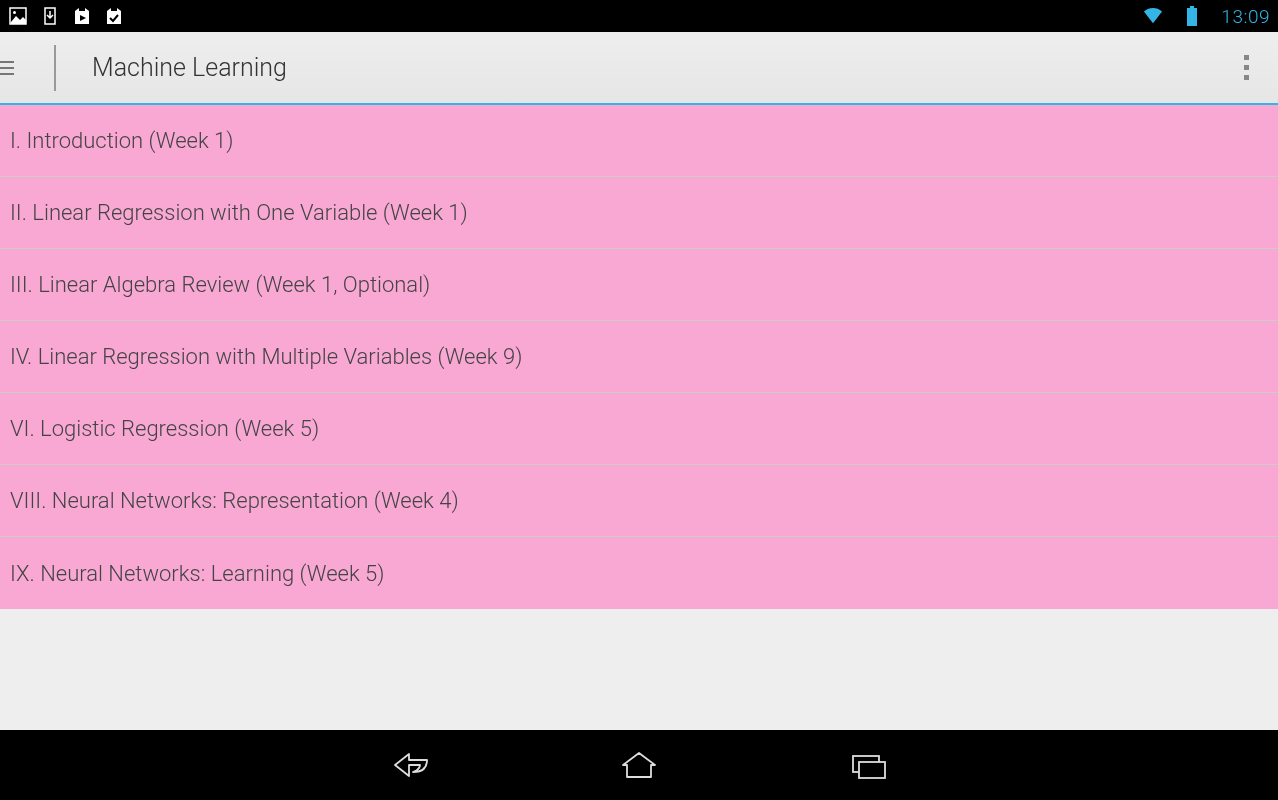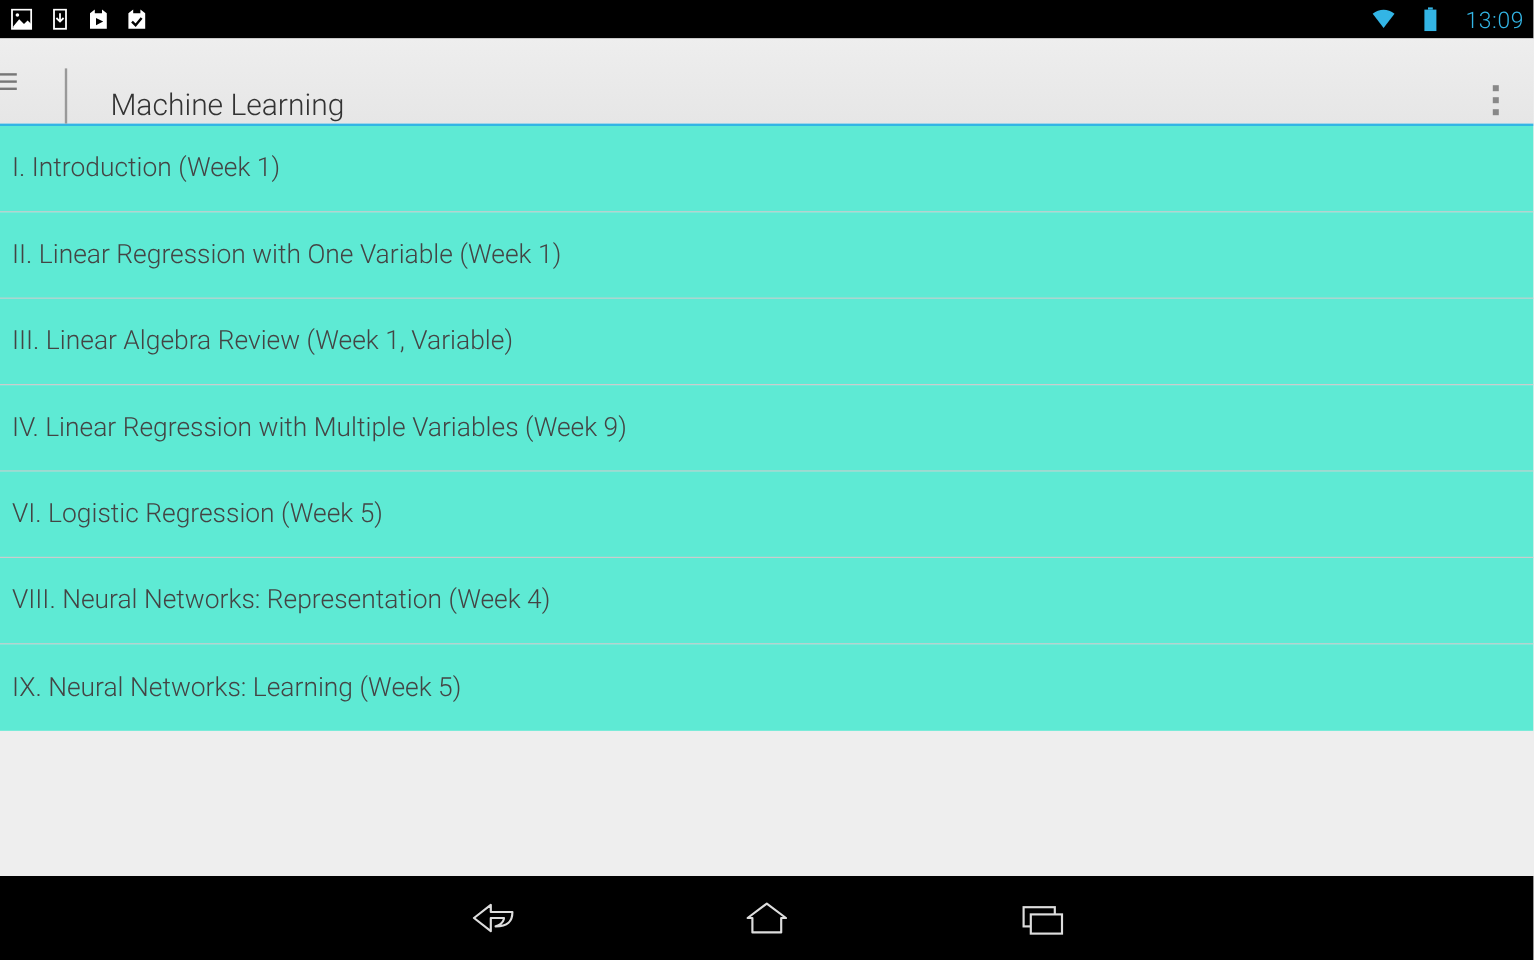--- a/index.html
+++ b/index.html
@@ -21,21 +21,21 @@
       color: #fff;
     }
     .status-left { display: flex; gap: 12px; align-items: center; }
     .status-right { margin-left: auto; display: flex; gap: 19px; align-items: center; }
     .status-icon { width: 20px; height: 20px; display:flex; align-items:center; justify-content:center; }
     .status-time { color: #33b5e5; font-size: 19px; font-weight: 300; letter-spacing: 0.5px; }
     .app-bar {
       height: 73px;
       background: linear-gradient(#eeeeee, #e6e6e6);
       display: flex;
-      align-items: flex-end;
+      align-items: center;
       padding: 0 12px 0 0;
       border-bottom: 2px solid #33b5e5;
       gap: 20px;
     }
     .drawer-btn {
       width: 30px; height: 100%;
       display: flex; align-items: center; justify-content: flex-start;
       cursor: pointer;
     }
     .drawer-lines { width: 14px; display:flex; flex-direction:column; gap:4px; }
@@ -58,21 +58,21 @@
     .list-item {
       height: 72px;
       padding: 0 10px;
       display: flex;
       align-items: center;
       font-size: 22px;
       font-weight: 300;
       color: #444;
       border-bottom: 1px solid #ccc;
       cursor: pointer;
-      background: #5eead4;
+      background: #f9a8d4;
       text-align: right;
     }
     .nav-bar {
       height: 70px;
       background: #000;
       display: flex;
       align-items: center;
       justify-content: center;
       gap: 170px;
     }
@@ -146,21 +146,21 @@
 </div>
 
 <div class="content">
   <div class="list-item">
       <span>I. Introduction (Week 1)</span>
     </div>
   <div class="list-item">
       <span>II. Linear Regression with One Variable (Week 1)</span>
     </div>
   <div class="list-item">
-      <span>III. Linear Algebra Review (Week 1, Variable)</span>
+      <span>III. Linear Algebra Review (Week 1, Optional)</span>
     </div>
   <div class="list-item">
       <span>IV. Linear Regression with Multiple Variables (Week 9)</span>
     </div>
   <div class="list-item">
       <span>VI. Logistic Regression (Week 5)</span>
     </div>
   <div class="list-item">
       <span>VIII. Neural Networks: Representation (Week 4)</span>
     </div>

